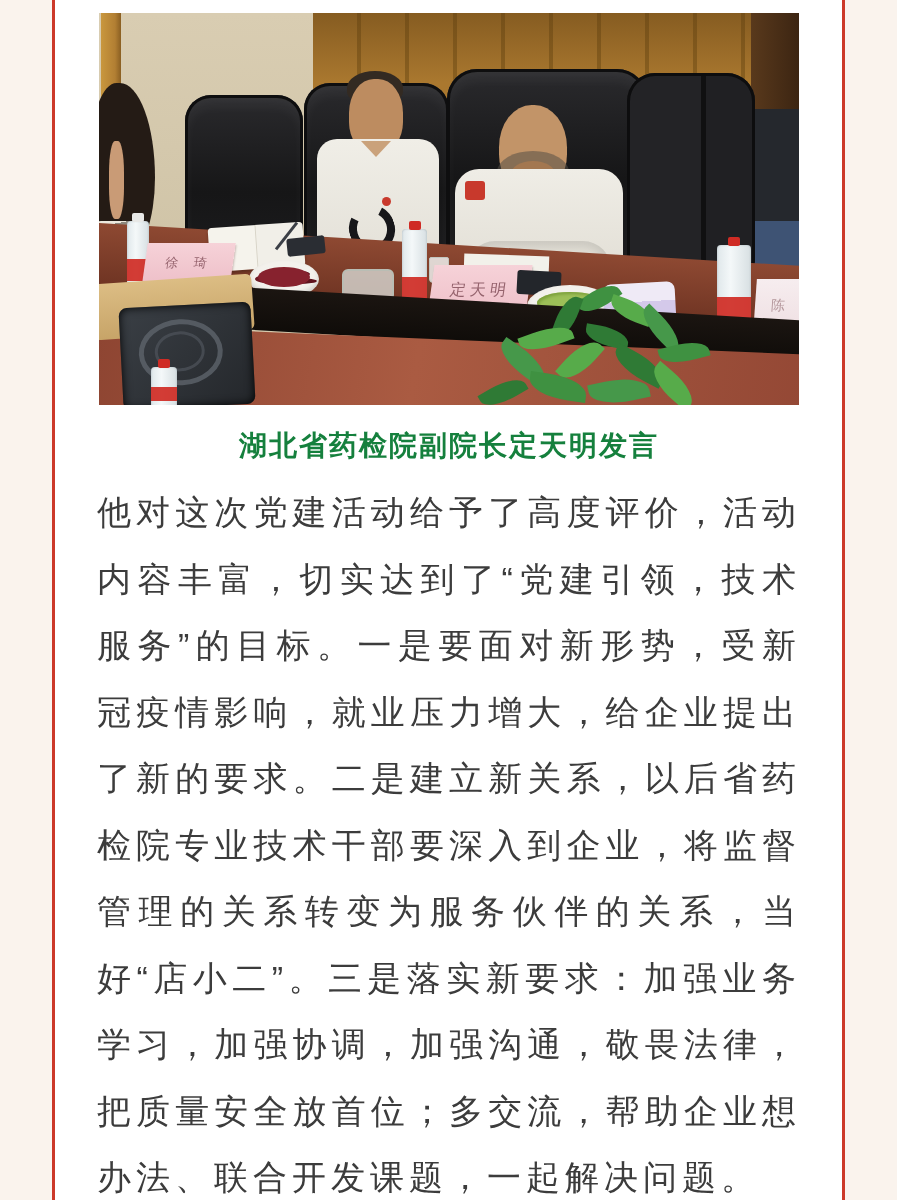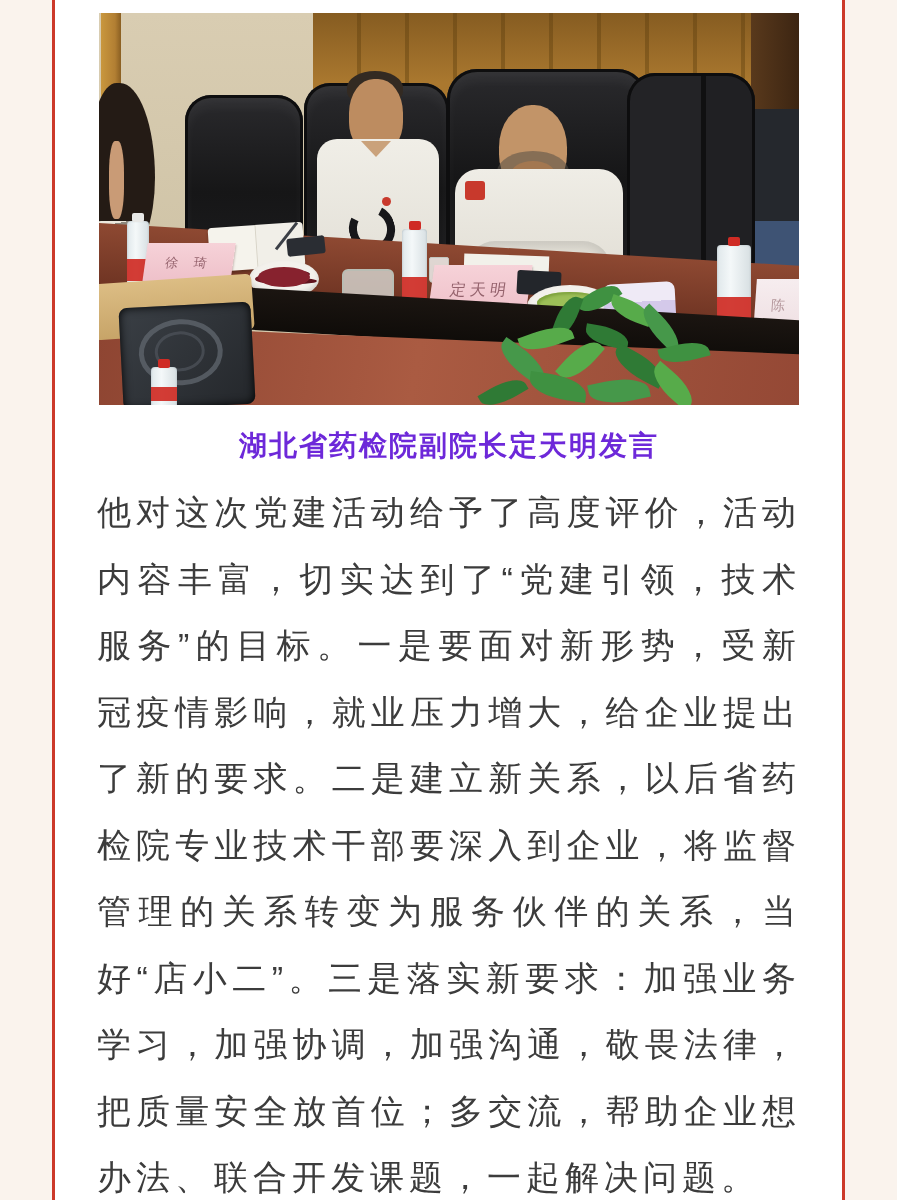--- a/index.html
+++ b/index.html
@@ -102,21 +102,21 @@
 
   .speaker-top { left:-6px; top:266px; width:160px; height:56px; background:linear-gradient(180deg,#dcbd84,#c7a468); border-radius:6px; transform:rotate(-4deg); }
   .speaker-body { left:22px; top:292px; width:132px; height:102px; background:linear-gradient(135deg,#3a3f45,#24272b); border-radius:8px; transform:rotate(-3deg); box-shadow:inset 0 0 10px #000; }
   .speaker-ring { left:18px; top:14px; width:84px; height:66px; border:5px solid #5e646b; border-radius:50%; opacity:.8; }
   .speaker-ring2 { left:34px; top:26px; width:50px; height:40px; border:3px solid #4b5057; border-radius:50%; opacity:.8; }
 
   .plant { left:360px; top:274px; width:260px; height:118px; }
   .leaf { width:44px; height:19px; border-radius:0 70% 0 70%; }
 
   
-  .caption { margin-top:20px; text-align:center; font-size:28px; font-weight:bold; color:#6d28d9; letter-spacing:2px; line-height:42px; }
+  .caption { margin-top:20px; text-align:center; font-size:28px; font-weight:bold; color:#15803d; letter-spacing:2px; line-height:42px; }
   .body-text { width:704px; margin:12px auto 0; font-size:34px; line-height:66.5px; letter-spacing:5px; color:#3c3c3c; text-align:justify; }
 </style>
 </head>
 <body>
 
 <div class="page">
 
   <div class="content">
 
     <figure class="photo">

